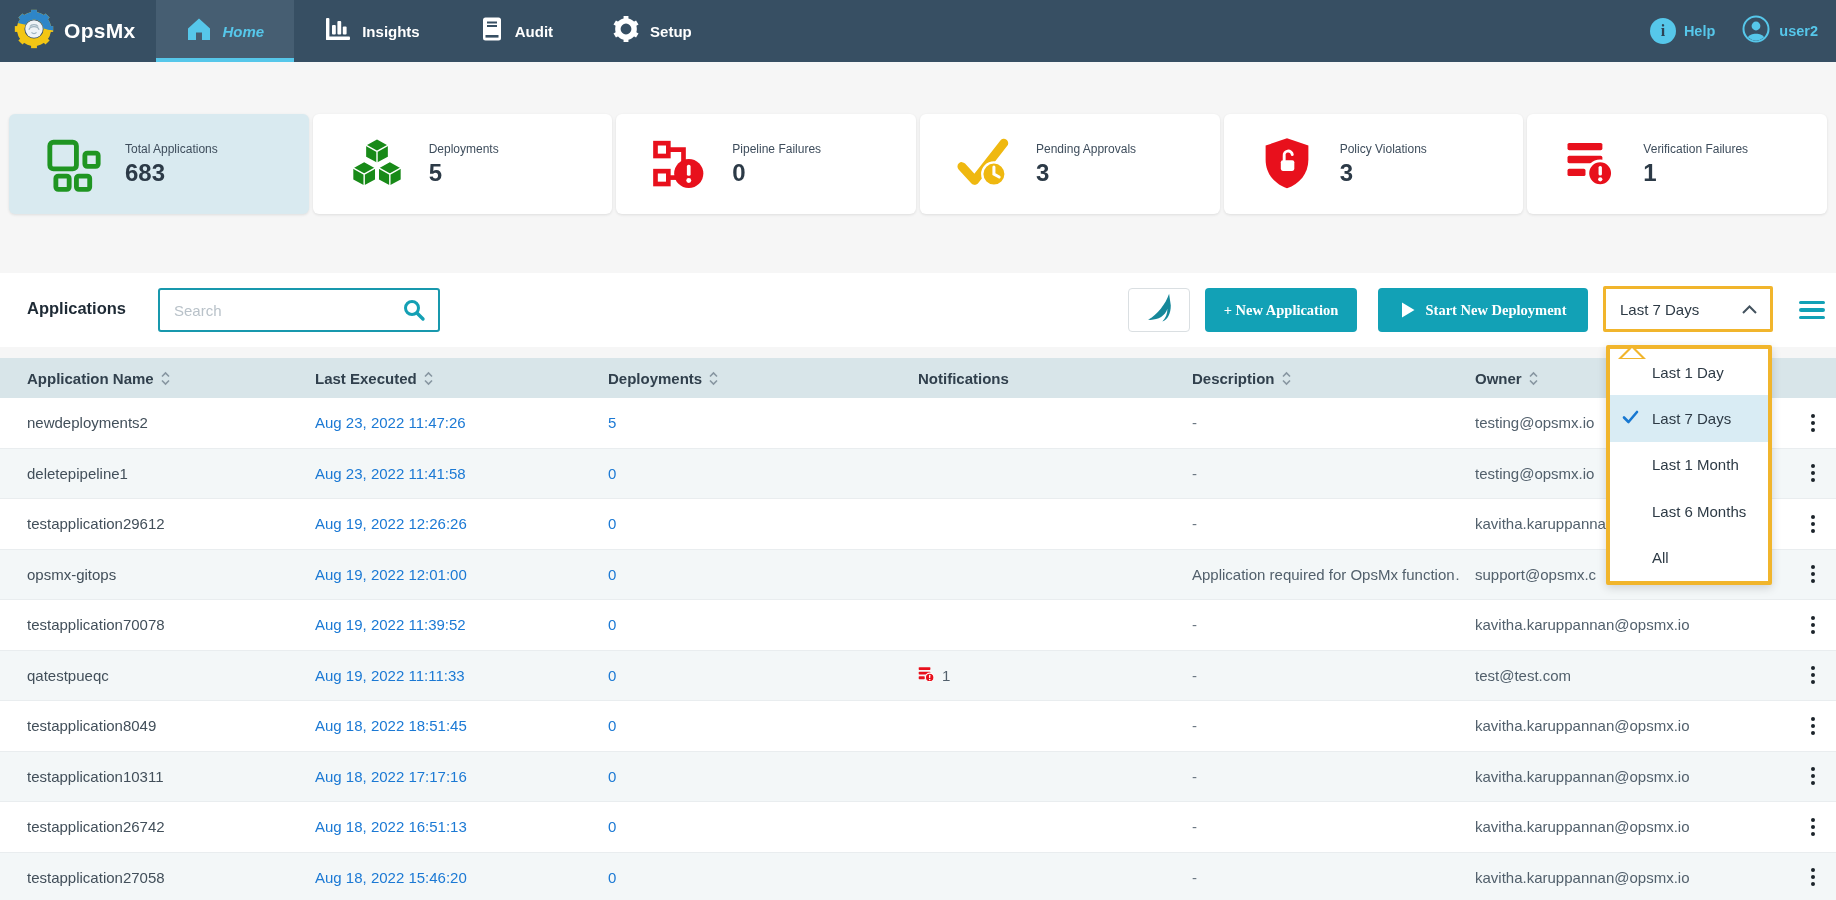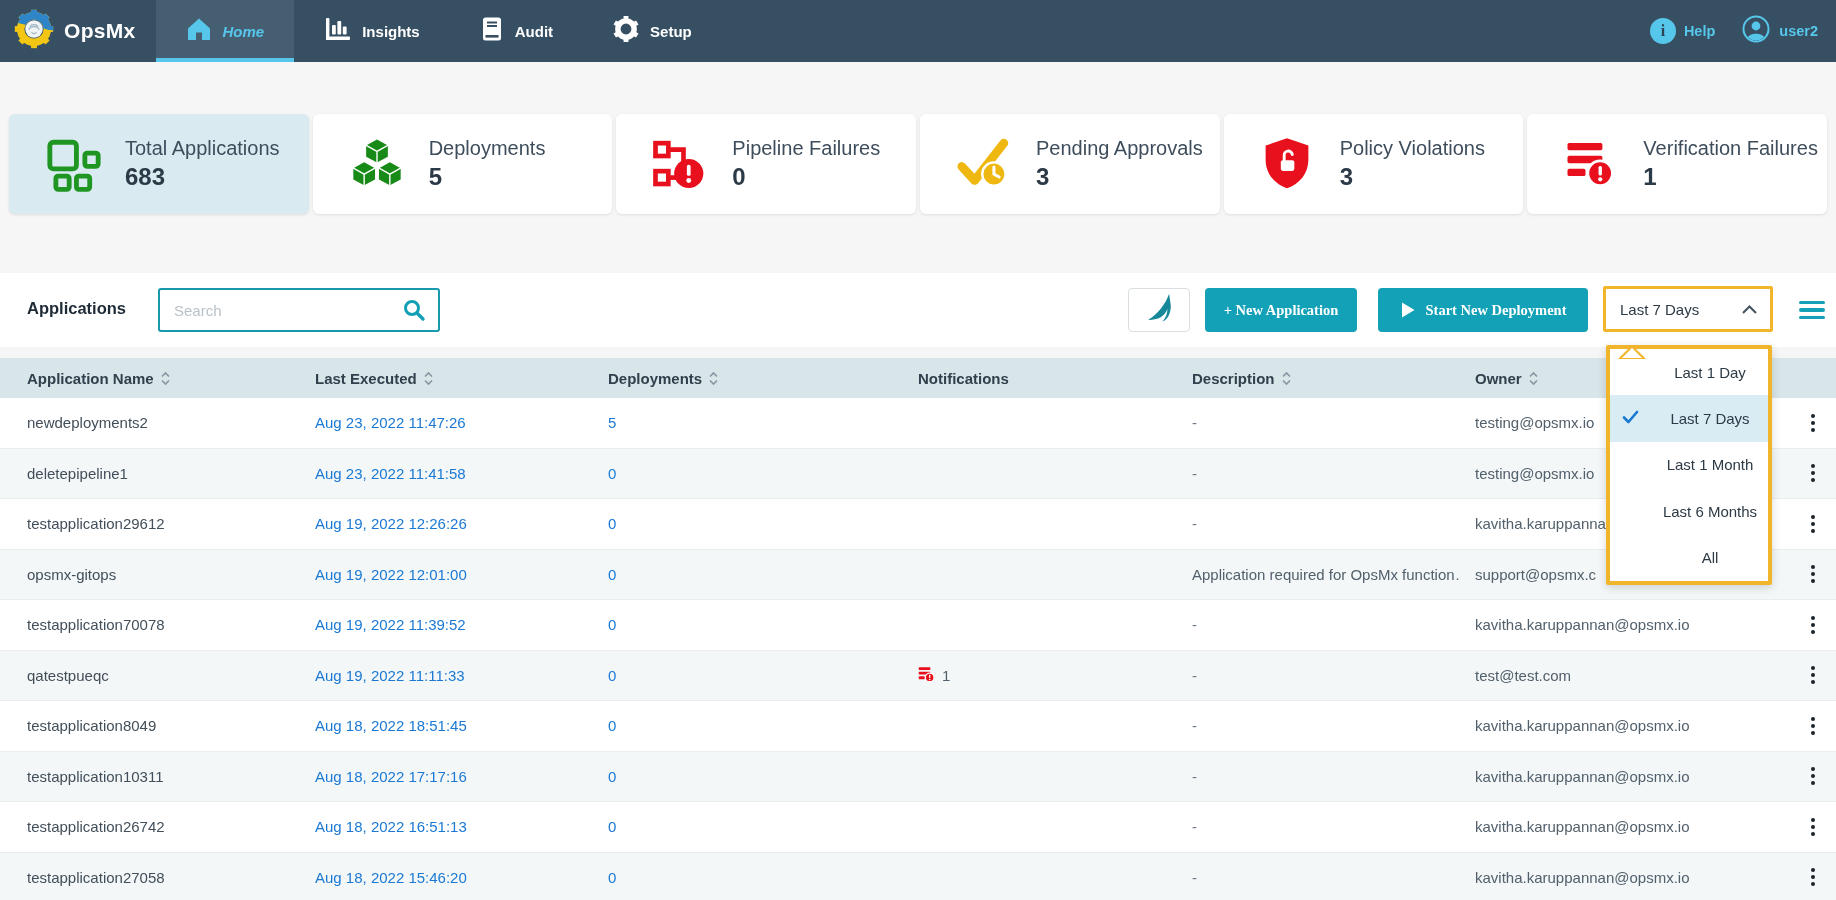--- a/index.html
+++ b/index.html
@@ -19,21 +19,21 @@
   .nav-help, .nav-user { display:flex; align-items:center; margin-left:26px; cursor:pointer; }
   .nav-help-label, .nav-user-label { color:#56c7ea; font-size:14.5px; font-weight:bold; margin-left:8px; }
   .help-badge { width:26px; height:26px; border-radius:50%; background:#56c7ea; color:#2d4254; display:flex; align-items:center; justify-content:center; font-weight:bold; font-size:16px; font-family:"Liberation Serif", serif; }
 
   
   .cards { position:absolute; top:114px; left:9px; right:9px; height:100px; display:flex; gap:4px; }
   .card { flex:1; background:#ffffff; border-radius:6px; box-shadow:0 1px 3px rgba(0,0,0,.10); display:flex; align-items:center; padding-left:36px; cursor:pointer; }
   .card.selected { background:#d9eaf0; }
   .card-icon { width:58px; height:58px; flex:0 0 58px; }
   .card-text { margin-left:22px; }
-  .card-label { font-size:20px; color:#3e4d5c; }
+  .card-label { font-size:12px; color:#3e4d5c; }
   .card-value { font-size:24px; font-weight:bold; color:#2c3a47; margin-top:3px; }
 
   
   .toolbar { position:absolute; top:273px; left:0; width:100%; height:74px; background:#ffffff; }
   .toolbar-title { position:absolute; left:27px; top:26px; font-size:16.5px; font-weight:bold; color:#1e2a35; }
   .search-box { position:absolute; left:158px; top:15px; width:282px; height:44px; border:2px solid #1898ad; border-radius:3px; background:#fff; display:flex; align-items:center; }
   .search-box input { flex:1; border:none; outline:none; font-size:15px; color:#3e4a55; padding:0 8px 0 14px; font-family:"Liberation Sans", sans-serif; }
   .search-box input::placeholder { color:#b9c2c9; }
   .search-glyph { width:24px; height:24px; margin-right:12px; cursor:pointer; }
   .sp-btn { position:absolute; left:1128px; top:15px; width:62px; height:44px; background:#fff; border:1px solid #dadfe2; border-radius:4px; display:flex; align-items:center; justify-content:center; cursor:pointer; }
@@ -44,21 +44,21 @@
   .dd-toggle { position:absolute; left:1603px; top:13px; width:170px; height:46px; background:#fff; border:3px solid #f1b52c; border-radius:2px; display:flex; align-items:center; cursor:pointer; z-index:21; }
   .dd-toggle-label { font-size:15px; color:#2d3a45; margin-left:14px; }
   .dd-toggle .chev { margin-left:auto; margin-right:12px; display:flex; }
   .hamburger { position:absolute; left:1799px; top:22px; width:26px; height:30px; cursor:pointer; display:flex; flex-direction:column; justify-content:center; gap:4px; }
   .hamburger span { display:block; height:3.5px; border-radius:2px; background:#12a1b6; }
 
   
   .dd-panel { position:absolute; left:1606px; top:345px; width:166px; height:240px; background:#fff; border:4px solid #f1b52c; border-radius:2px; z-index:20; box-shadow:0 3px 10px rgba(0,0,0,.15); }
   .dd-notch-gold { position:absolute; top:-18px; left:8px; width:0; height:0; border:14px solid transparent; border-bottom-color:#f1b52c; }
   .dd-notch-white { position:absolute; top:-11px; left:12px; width:0; height:0; border:10px solid transparent; border-bottom-color:#ffffff; z-index:2; }
-  .dd-item { height:46.4px; display:flex; align-items:center; font-size:15px; color:#2d3a45; cursor:pointer; position:relative; padding-left:42px;justify-content:center; }
+  .dd-item { height:46.4px; display:flex; align-items:center; font-size:15px; color:#2d3a45; cursor:pointer; position:relative; padding-left:42px; }
   .dd-item.selected { background:#d9ecf4; }
   .dd-item .check { position:absolute; left:12px; top:15px; }
 
   
   .table { position:absolute; top:358px; left:0; width:100%; }
   .thead { height:40px; background:#d8e5e9; display:flex; align-items:center; }
   .th { display:flex; align-items:center; font-size:15px; font-weight:bold; color:#31404d; cursor:pointer; }
   .th .sort { margin-left:6px; display:flex; }
   .trow { height:50.5px; display:flex; align-items:center; border-bottom:1px solid #e9edef; background:#fff; }
   .trow:nth-child(even) { background:#f3f7f8; }

